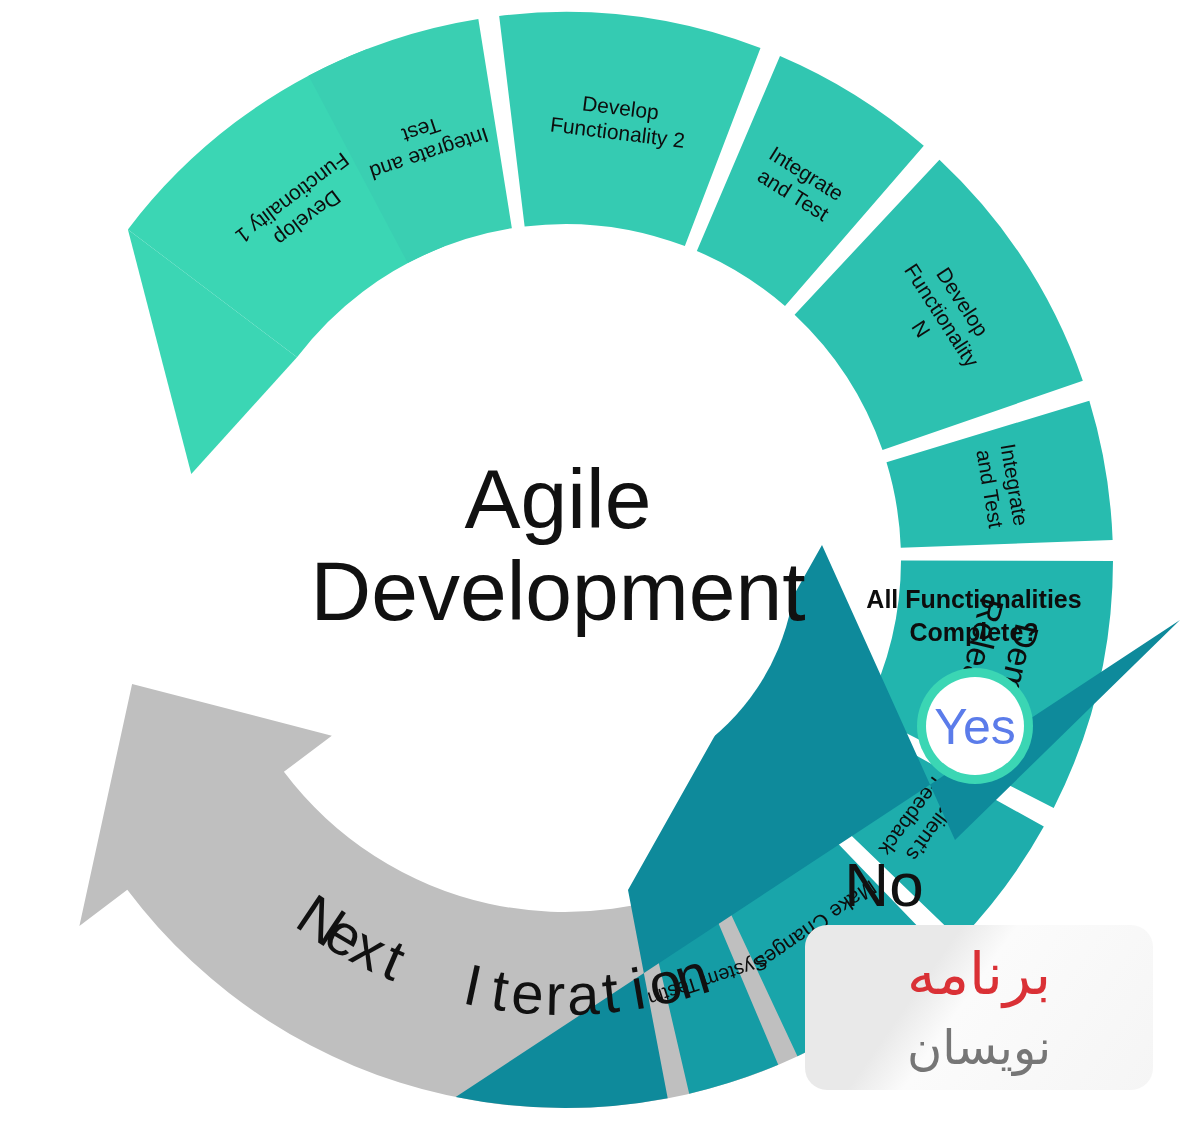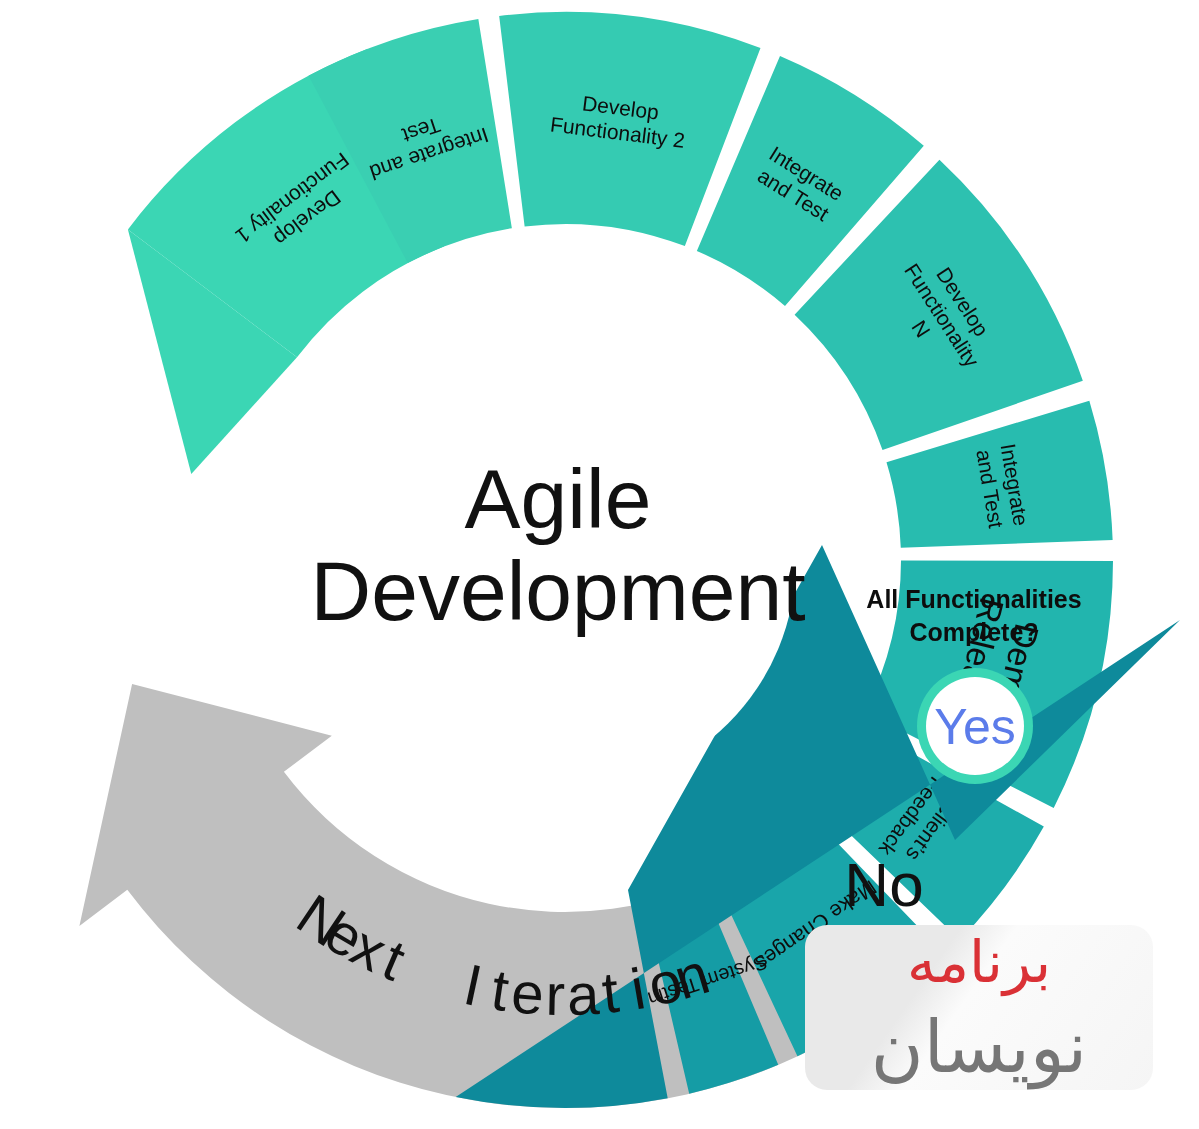--- a/index.html
+++ b/index.html
@@ -48,21 +48,21 @@
     gap:20px;
   }
   .wm-line1{
     font-family:"DejaVu Sans", sans-serif;
     font-size:58px;color:#d8262c;line-height:1;
     direction:rtl;opacity:.95;
     letter-spacing:-2px;
   }
   .wm-line2{
     font-family:"DejaVu Sans", sans-serif;
-    font-size:72px;color:#6f6f6f;line-height:1;
+    font-size:48px;color:#6f6f6f;line-height:1;
     direction:rtl;opacity:.95;
     letter-spacing:-2px;
   }
 </style>
 </head>
 <body>
 
 <div id="stage">
 
   <svg id="diagram" viewBox="0 0 1199 1129">

